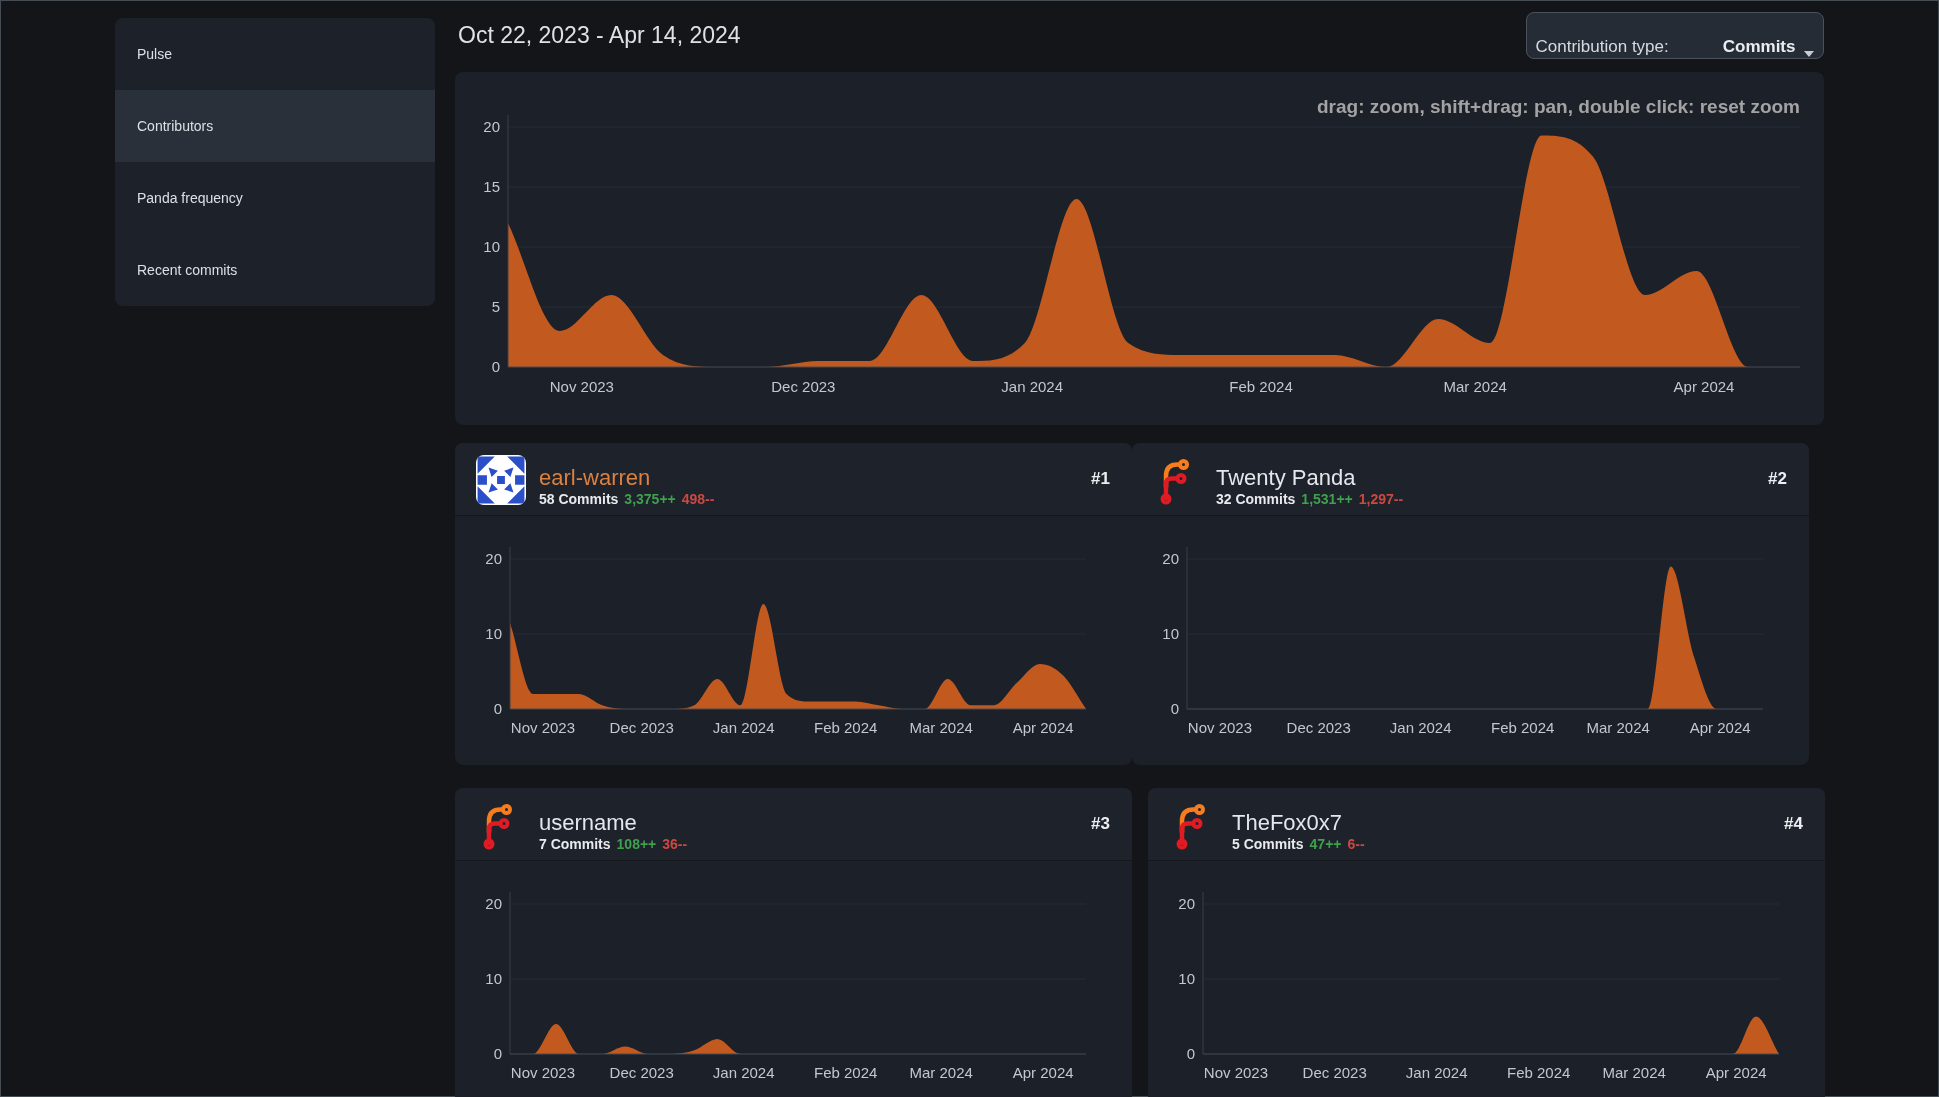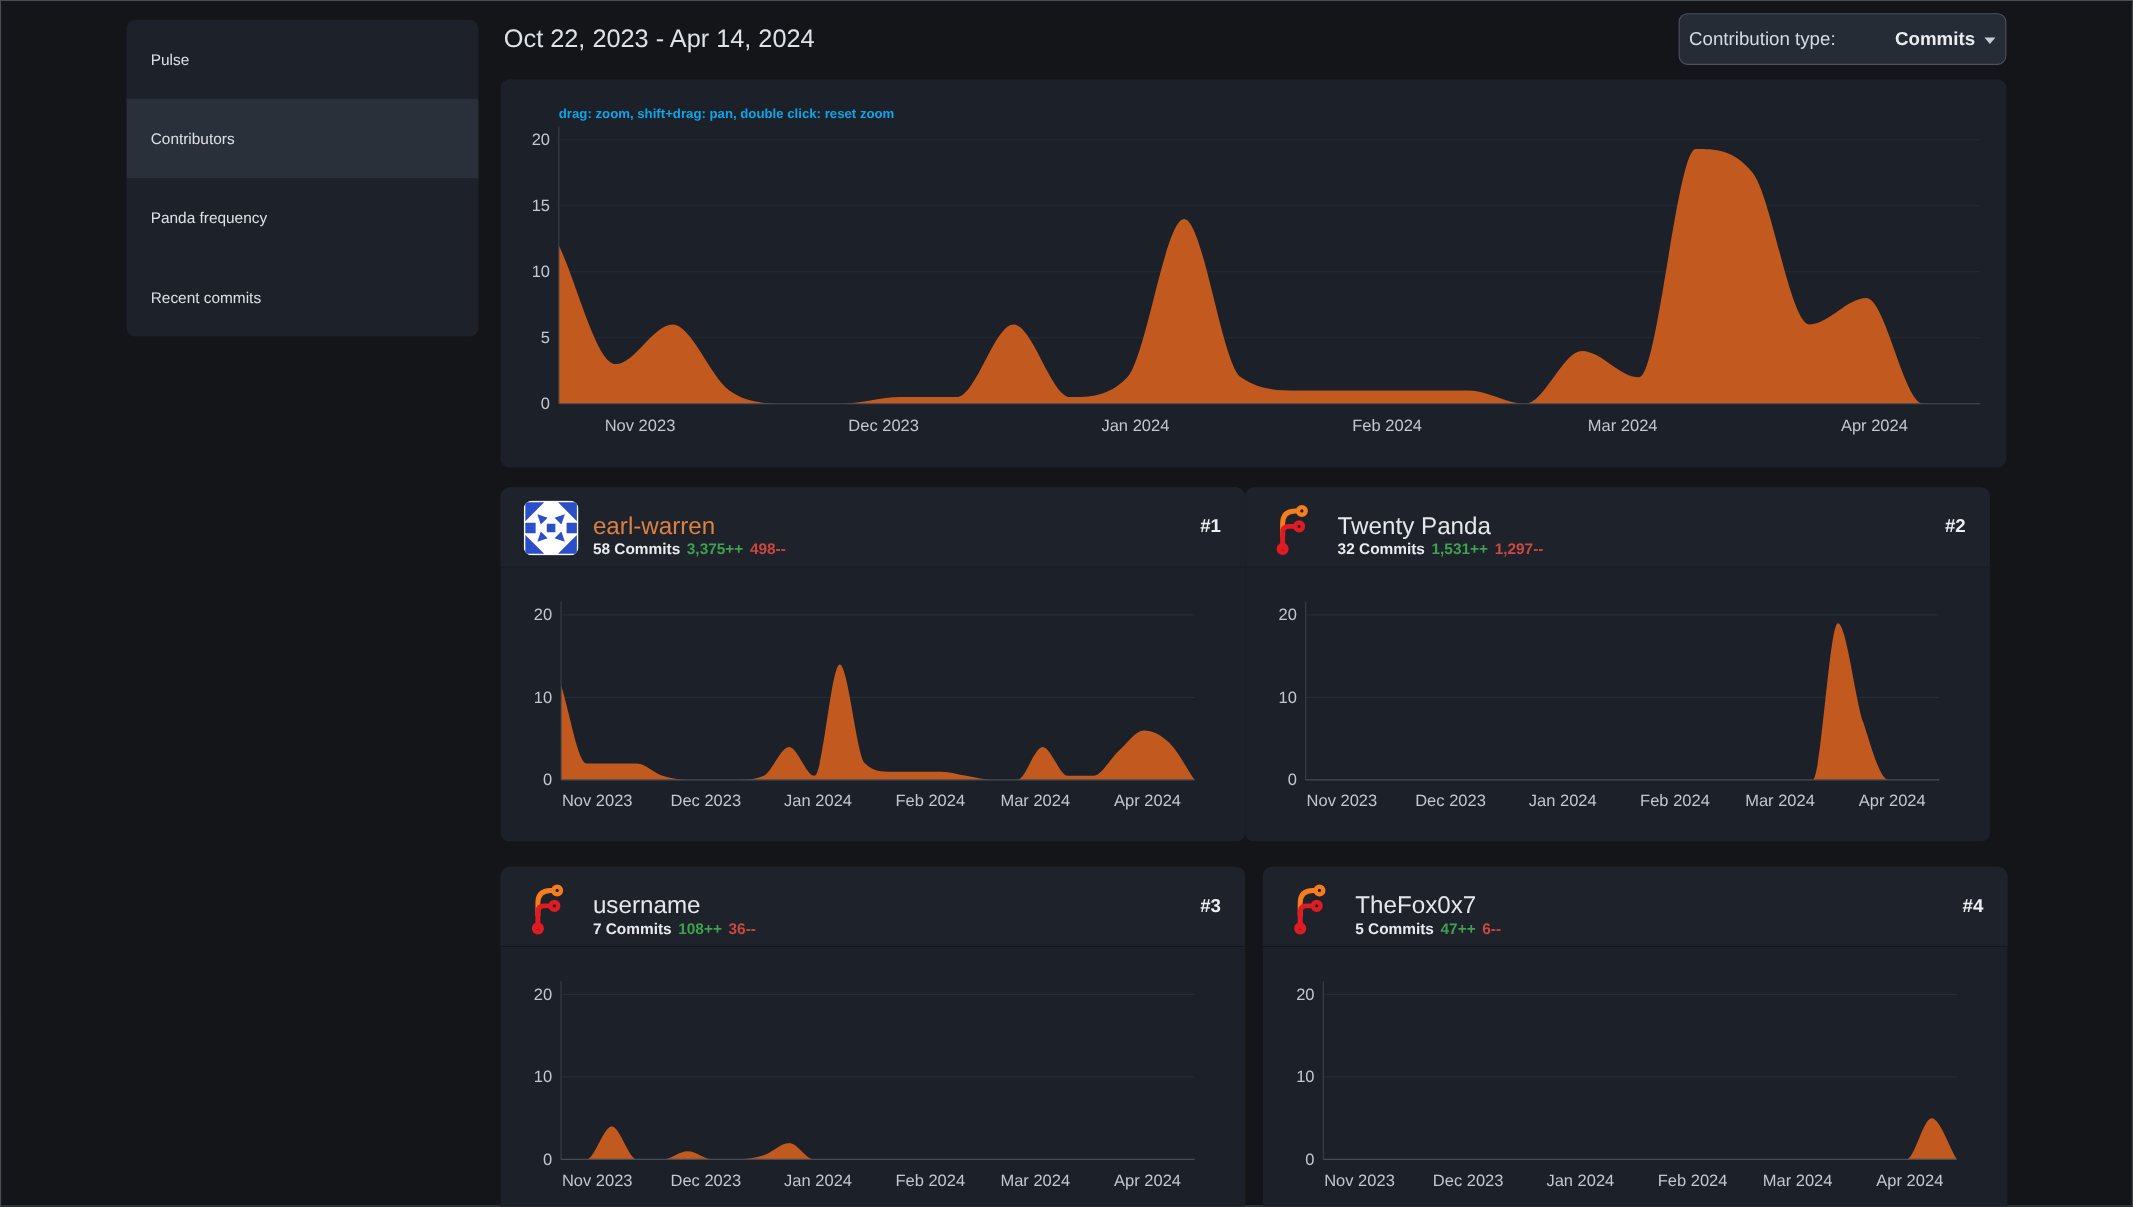--- a/index.html
+++ b/index.html
@@ -11,29 +11,29 @@
   }
   
   .sidebar{position:absolute;left:115px;top:18px;width:320px;background:#1d222a;border-radius:8px;overflow:hidden;}
   .nav-item{height:72px;display:flex;align-items:center;padding-left:22px;font-size:14px;color:#dce0e5;cursor:pointer;}
   .nav-item.active{background:#2a303a;}
   
   .date-header{position:absolute;left:458px;top:22px;font-size:23px;color:#dde2e8;}
   .ctype-btn{
     position:absolute;left:1526px;top:12px;width:298px;height:47px;box-sizing:border-box;
     background:#262c35;border:1px solid #4b525c;border-radius:8px;cursor:pointer;
-    display:flex;align-items:center;justify-content:center;gap:6px;
+    display:flex;align-items:flex-end;justify-content:center;gap:6px;
     font-size:17px;color:#d6dbe1;font-family:inherit;
   }
   .ctype-btn b{color:#eaedf0;font-weight:700;margin-left:48px;}
   .caret{width:0;height:0;border-left:5px solid transparent;border-right:5px solid transparent;border-top:6px solid #c8cdd4;margin-left:3px;margin-top:2px;}
   
   .panel{position:absolute;background:#1b2029;border-radius:8px;}
   .main-panel{left:455px;top:72px;width:1369px;height:353px;}
-  .chart-hint{position:absolute;left:53px;top:24px;width:1292px;text-align:left;font-size:12px;font-weight:700;color:#0ea5e9;}
+  .chart-hint{position:absolute;left:53px;top:24px;width:1292px;text-align:right;font-size:19px;font-weight:700;color:#a3a3a3;}
   .chart-svg{position:absolute;left:0;top:0;}
   
   .card{width:677px;height:322px;}
   .card-header{position:relative;height:72px;border-bottom:1px solid #14171c;background:#1d222b;border-radius:8px 8px 0 0;}
   .avatar{position:absolute;left:21px;top:12px;width:50px;height:50px;border-radius:8px;overflow:hidden;}
   .avatar svg{display:block;width:50px;height:50px;}
   .c-name{position:absolute;left:84px;top:22px;font-size:22px;color:#e4e7eb;text-decoration:none;}
   .c-name.link{color:#dd8140;cursor:pointer;}
   .c-stats{position:absolute;left:84px;top:48px;font-size:14px;font-weight:700;color:#e8eaed;white-space:nowrap;}
   .c-stats span{margin-left:6px;}

